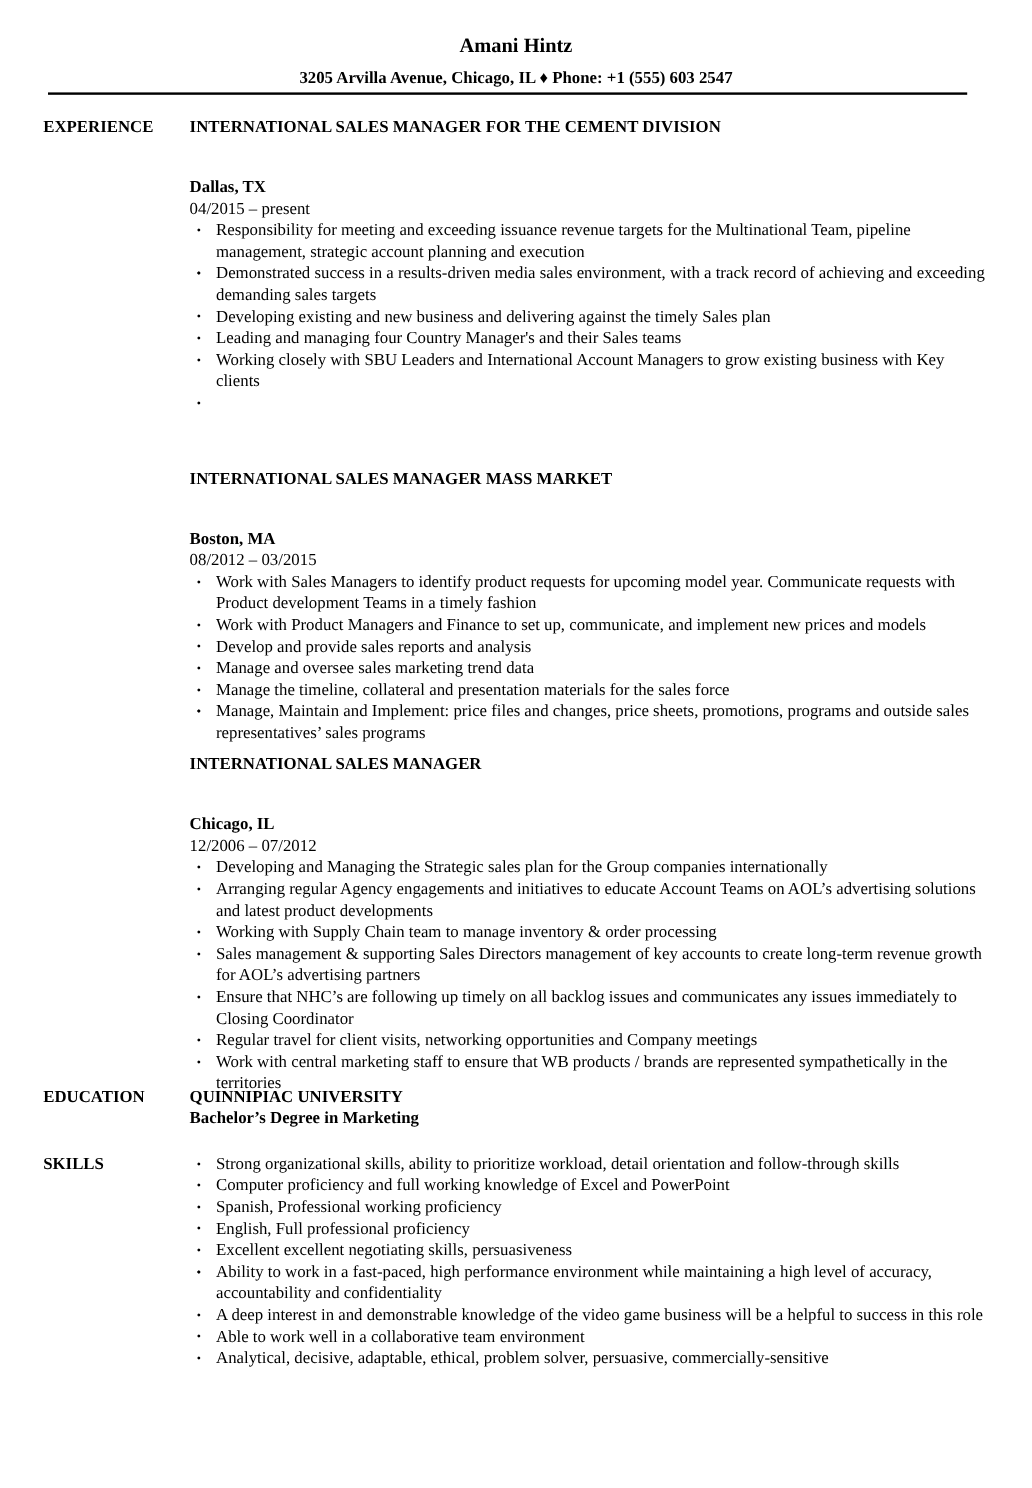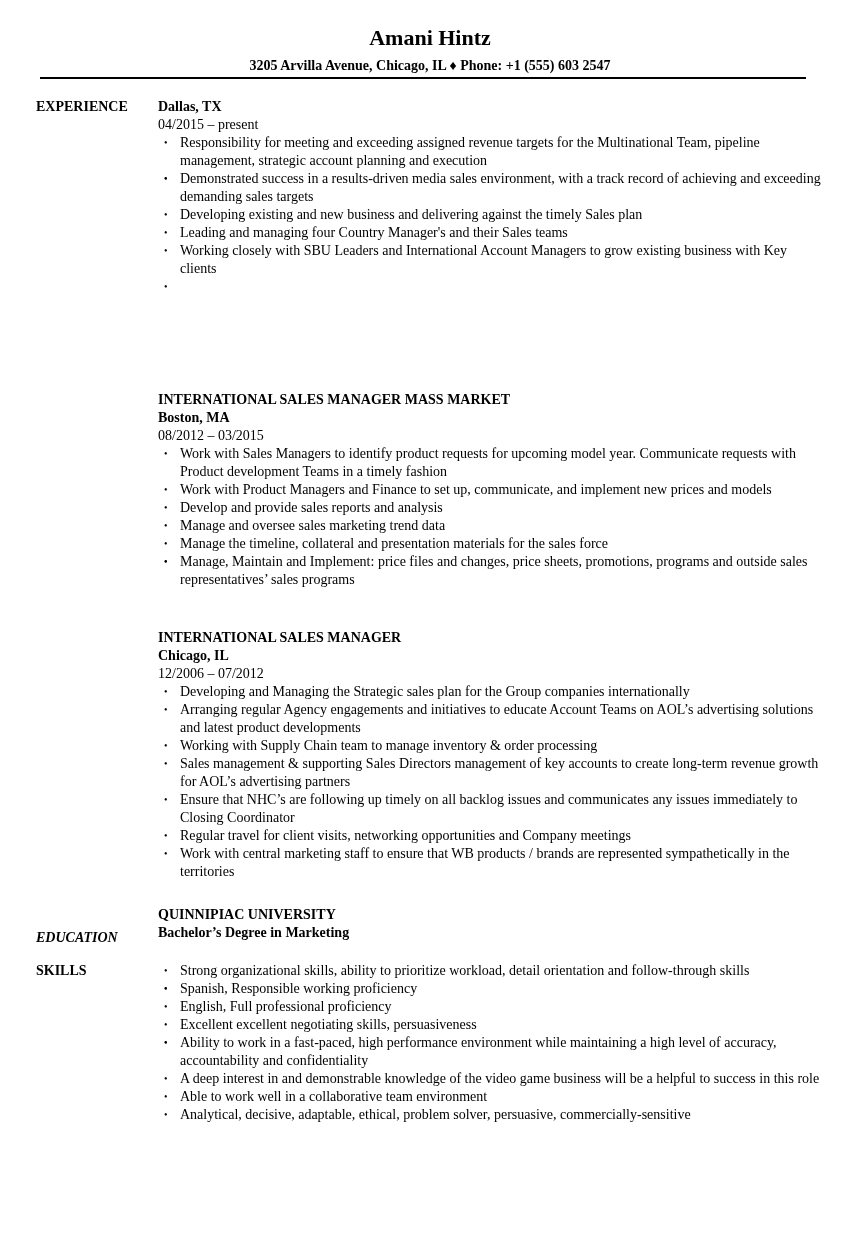--- a/index.html
+++ b/index.html
@@ -7,36 +7,36 @@
       width: 860px;
       height: 1240px;
       position: relative;
       font-family: "Liberation Serif", serif;
       color: #000;
       overflow: hidden;
     }
     .header { position: absolute; left: 0; top: 0; width: 860px; text-align: center; }
     .name {
       position: absolute; left: 0; width: 860px; top: 26px;
-      font-size: 22px; font-weight: bold; line-height: 24px;
+      font-size: 17px; font-weight: bold; line-height: 24px;
     }
     .contact {
       position: absolute; left: 0; width: 860px; top: 57px;
       font-size: 14px; font-weight: bold; line-height: 18px;
     }
     .rule {
       position: absolute; left: 40px; top: 77px; width: 766px; height: 2px; background: #000;
     }
     .section-label {
       position: absolute; left: 36px;
       font-size: 14px; font-weight: bold; line-height: 18px;
     }
     .block { position: absolute; left: 158px; width: 665px; }
     .job-title { font-size: 14px; font-weight: bold; line-height: 18px; }
-    .job-loc { font-size: 14px; font-weight: bold; line-height: 18px; }
+    .job-loc { font-size: 14px; font-weight: bold; line-height: 18px; margin-top: 32px; }
     .job-date { font-size: 14px; line-height: 18px; }
     ul.bullets {
       list-style: none; margin: 0; padding: 0;
     }
     ul.bullets li {
       position: relative;
       padding-left: 22px;
       font-size: 14px;
       line-height: 18px;
     }
@@ -51,24 +51,25 @@
 
 <div class="header">
   <div class="name">Amani Hintz</div>
   <div class="contact">3205 Arvilla Avenue, Chicago, IL ♦ Phone: +1 (555) 603 2547</div>
 </div>
 <div class="rule"></div>
 
 <div class="section-label" style="top:98px;">EXPERIENCE</div>
 
 <div class="block" style="top:98px;">
+  <div class="job-title">INTERNATIONAL SALES MANAGER FOR THE CEMENT DIVISION</div>
   <div class="job-loc">Dallas, TX</div>
   <div class="job-date">04/2015 – present</div>
   <ul class="bullets">
-    <li><span class="dot">•</span><span>Responsibility for meeting and exceeding assigned revenue targets for the Multinational Team, pipeline management, strategic account planning and execution</span></li>
+    <li><span class="dot">•</span><span>Responsibility for meeting and exceeding issuance revenue targets for the Multinational Team, pipeline management, strategic account planning and execution</span></li>
     <li><span class="dot">•</span></li>
     <li><span class="dot">•</span><span>Demonstrated success in a results-driven media sales environment, with a track record of achieving and exceeding demanding sales targets</span></li>
     <li><span class="dot">•</span><span>Developing existing and new business and delivering against the timely Sales plan</span></li>
     <li><span class="dot">•</span><span>Leading and managing four Country Manager's and their Sales teams</span></li>
     <li><span class="dot">•</span><span>Working closely with SBU Leaders and International Account Managers to grow existing business with Key clients</span></li>
     <li><span class="dot">•</span></li>
   </ul>
 </div>
 
 <div class="block" style="top:391px;">
@@ -94,32 +95,32 @@
     <li><span class="dot">•</span><span>Developing and Managing the Strategic sales plan for the Group companies internationally</span></li>
     <li><span class="dot">•</span><span>Arranging regular Agency engagements and initiatives to educate Account Teams on AOL’s advertising solutions and latest product developments</span></li>
     <li><span class="dot">•</span><span>Working with Supply Chain team to manage inventory &amp; order processing</span></li>
     <li><span class="dot">•</span><span>Sales management &amp; supporting Sales Directors management of key accounts to create long-term revenue growth for AOL’s advertising partners</span></li>
     <li><span class="dot">•</span><span>Ensure that NHC’s are following up timely on all backlog issues and communicates any issues immediately to Closing Coordinator</span></li>
     <li><span class="dot">•</span><span>Regular travel for client visits, networking opportunities and Company meetings</span></li>
     <li><span class="dot">•</span><span>Work with central marketing staff to ensure that WB products / brands are represented sympathetically in the territories</span></li>
   </ul>
 </div>
 
-<div class="section-label" style="top:929px;font-style:italic;">EDUCATION</div>
+<div class="section-label" style="top:906px;">EDUCATION</div>
 <div class="block" style="top:906px;">
   <div class="edu-school">QUINNIPIAC UNIVERSITY</div>
   <div class="edu-degree">Bachelor’s Degree in Marketing</div>
 </div>
 
 <div class="section-label" style="top:962px;">SKILLS</div>
 <div class="block" style="top:962px;">
   <ul class="bullets">
     <li><span class="dot">•</span><span>Strong organizational skills, ability to prioritize workload, detail orientation and follow-through skills</span></li>
-    <li><span class="dot">•</span></li>
-    <li><span class="dot">•</span><span>Spanish, Responsible working proficiency</span></li>
+    <li><span class="dot">•</span><span>Computer proficiency and full working knowledge of Excel and PowerPoint</span></li>
+    <li><span class="dot">•</span><span>Spanish, Professional working proficiency</span></li>
     <li><span class="dot">•</span><span>English, Full professional proficiency</span></li>
     <li><span class="dot">•</span><span>Excellent excellent negotiating skills, persuasiveness</span></li>
     <li><span class="dot">•</span></li>
     <li><span class="dot">•</span><span>Ability to work in a fast-paced, high performance environment while maintaining a high level of accuracy, accountability and confidentiality</span></li>
     <li><span class="dot">•</span><span>A deep interest in and demonstrable knowledge of the video game business will be a helpful to success in this role</span></li>
     <li><span class="dot">•</span><span>Able to work well in a collaborative team environment</span></li>
     <li><span class="dot">•</span><span>Analytical, decisive, adaptable, ethical, problem solver, persuasive, commercially-sensitive</span></li>
   </ul>
 </div>
 

